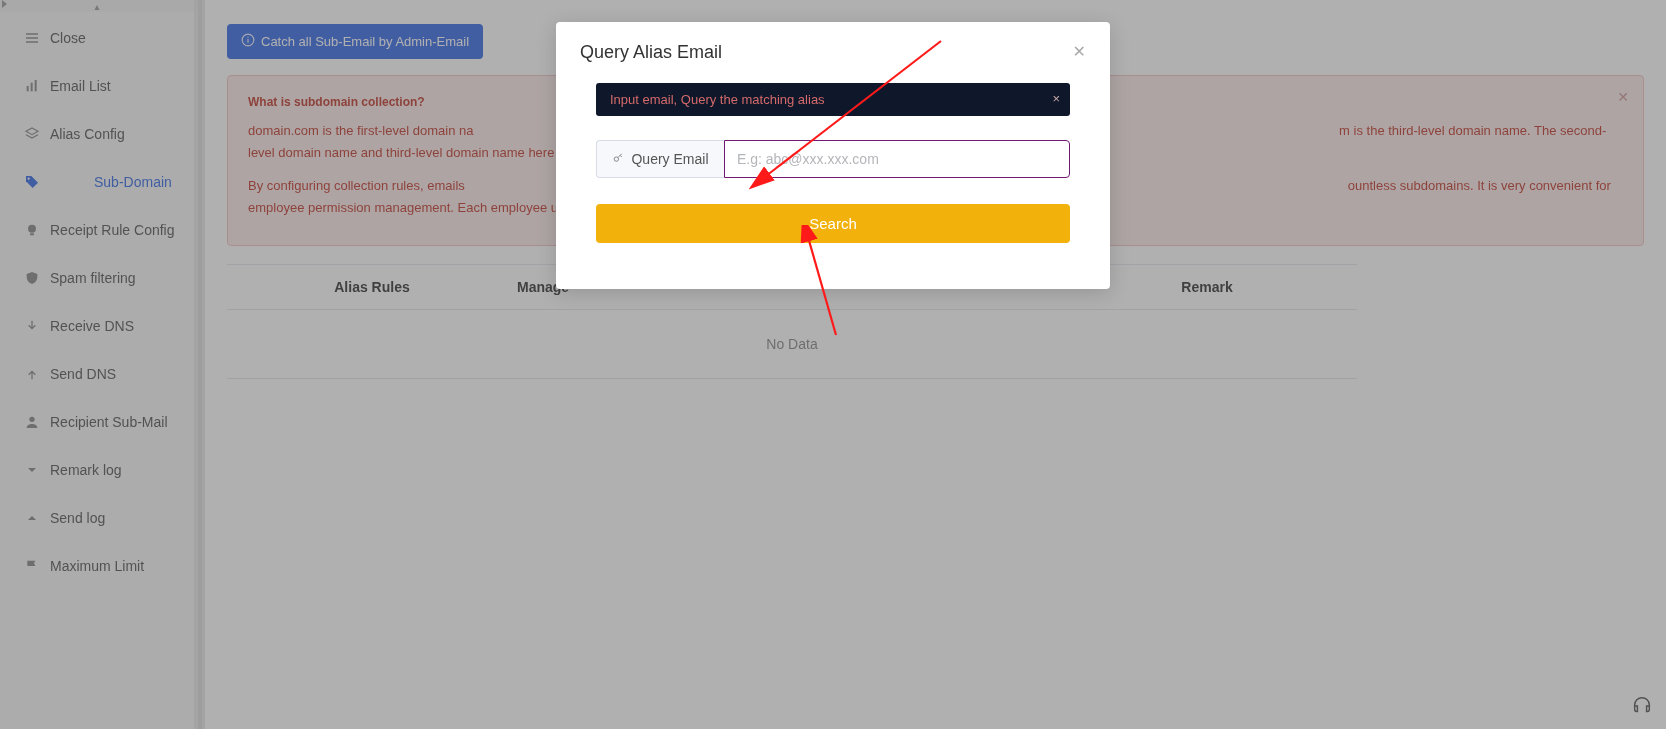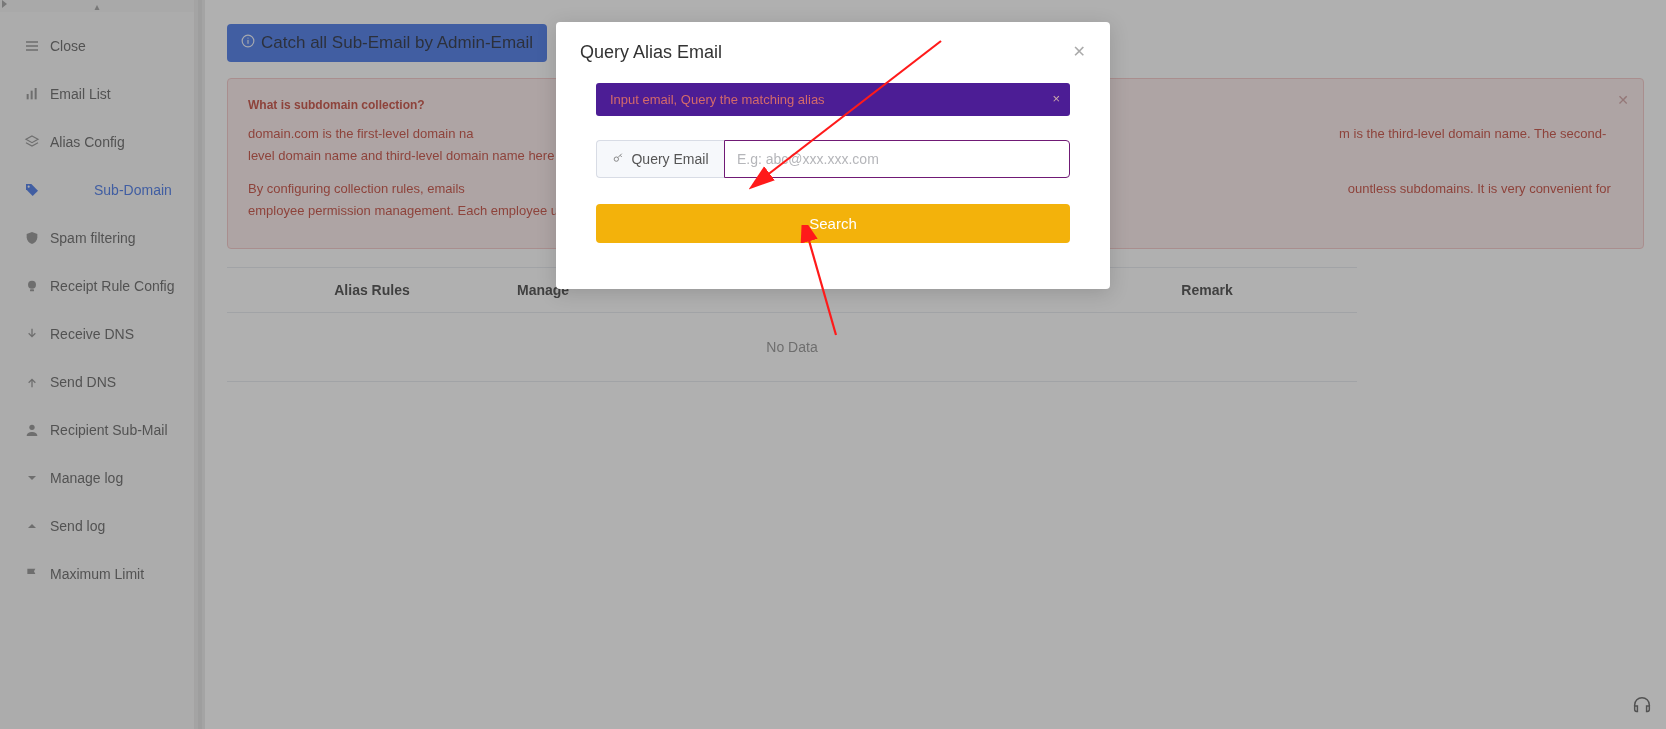--- a/index.html
+++ b/index.html
@@ -30,21 +30,21 @@
       position: absolute;
       top:0; left:0; right:0;
       height:12px;
       display:flex;
       align-items:center;
       justify-content:center;
       color:#999;
       font-size:10px;
       background:#f2f2f2;
     }
-    .sidebar-inner { padding-top:22px; }
+    .sidebar-inner { padding-top:14px; }
     .sidebar-item {
       display: flex;
       align-items: center;
       padding: 16px 12px 16px 24px;
       cursor: pointer;
       color: #555;
       font-size: 14px;
     }
     .sidebar-item.active { color:#356ae6;gap:44px; }
     .sidebar-item .icon {
@@ -85,22 +85,22 @@
       display:flex;
       gap:12px;
       margin-bottom:16px;
     }
     .btn {
       display:inline-flex;
       align-items:center;
       gap:6px;
       padding: 9px 14px;
       border-radius:4px;
-      font-size:17px;
-      color:#0f172a;
+      font-size:13px;
+      color:#ffffff;
       border:none;
       cursor:pointer;
     }
     .btn-primary { background:#356ae6; }
     .btn-danger  { background:#d9534f; }
     .btn svg { width:14px;height:14px;fill:#fff;opacity:.9; }
     
     .alert {
       background:#fce9e9;
       border:1px solid #f3c2c2;
@@ -171,21 +171,21 @@
     }
     .dialog-title { font-size:18px;color:#333; }
     .dialog-close {
       color:#aaa;
       cursor:pointer;
       font-size:16px;
       background:none;border:none;
     }
     .dialog-body { padding: 12px 40px 0; }
     .dlg-alert {
-      background:#4c1d95;
+      background:#0f172a;
       color:#d46a6a;
       padding:9px 14px;
       font-size:13px;
       border-radius:3px;
       position:relative;
       margin-bottom:24px;
     }
     .dlg-alert .x {
       position:absolute;right:10px;top:8px;color:#caa;font-size:13px;cursor:pointer;
     }
@@ -290,37 +290,37 @@
             <svg viewBox="0 0 24 24">
               <path d="M3 3h8l10 10-8 8L3 11V3z"></path>
               <circle cx="7" cy="7" r="1.6" fill="#fff"></circle>
             </svg>
           </span>
           <span class="label">Sub-Domain</span>
         </div>
         <div class="sidebar-item">
           <span class="icon">
             <svg viewBox="0 0 24 24">
-              <path d="M12 3l8 3v5c0 5-3.5 8.5-8 10-4.5-1.5-8-5-8-10V6l8-3z"></path>
-            </svg>
-          </span>
-          <span class="label">Spam filtering</span>
-        </div>
-        <div class="sidebar-item">
-          <span class="icon">
-            <svg viewBox="0 0 24 24">
               <circle cx="12" cy="10" r="6"></circle>
               <rect x="9" y="17" width="6" height="3" rx="1"></rect>
             </svg>
           </span>
           <span class="label">Receipt Rule Config</span>
         </div>
         <div class="sidebar-item">
           <span class="icon">
             <svg viewBox="0 0 24 24">
+              <path d="M12 3l8 3v5c0 5-3.5 8.5-8 10-4.5-1.5-8-5-8-10V6l8-3z"></path>
+            </svg>
+          </span>
+          <span class="label">Spam filtering</span>
+        </div>
+        <div class="sidebar-item">
+          <span class="icon">
+            <svg viewBox="0 0 24 24">
               <path d="M12 4v12M7 11l5 5 5-5" stroke="#888" stroke-width="2" fill="none"></path>
             </svg>
           </span>
           <span class="label">Receive DNS</span>
         </div>
         <div class="sidebar-item">
           <span class="icon">
             <svg viewBox="0 0 24 24">
               <path d="M12 20V8M7 13l5-5 5 5" stroke="#888" stroke-width="2" fill="none"></path>
             </svg>
@@ -335,21 +335,21 @@
             </svg>
           </span>
           <span class="label">Recipient Sub-Mail</span>
         </div>
         <div class="sidebar-item">
           <span class="icon">
             <svg viewBox="0 0 24 24">
               <path d="M6 9l6 6 6-6z"></path>
             </svg>
           </span>
-          <span class="label">Manage log</span>
+          <span class="label">Remark log</span>
         </div>
         <div class="sidebar-item">
           <span class="icon">
             <svg viewBox="0 0 24 24">
               <path d="M6 15l6-6 6 6z"></path>
             </svg>
           </span>
           <span class="label">Send log</span>
         </div>
         <div class="sidebar-item">

